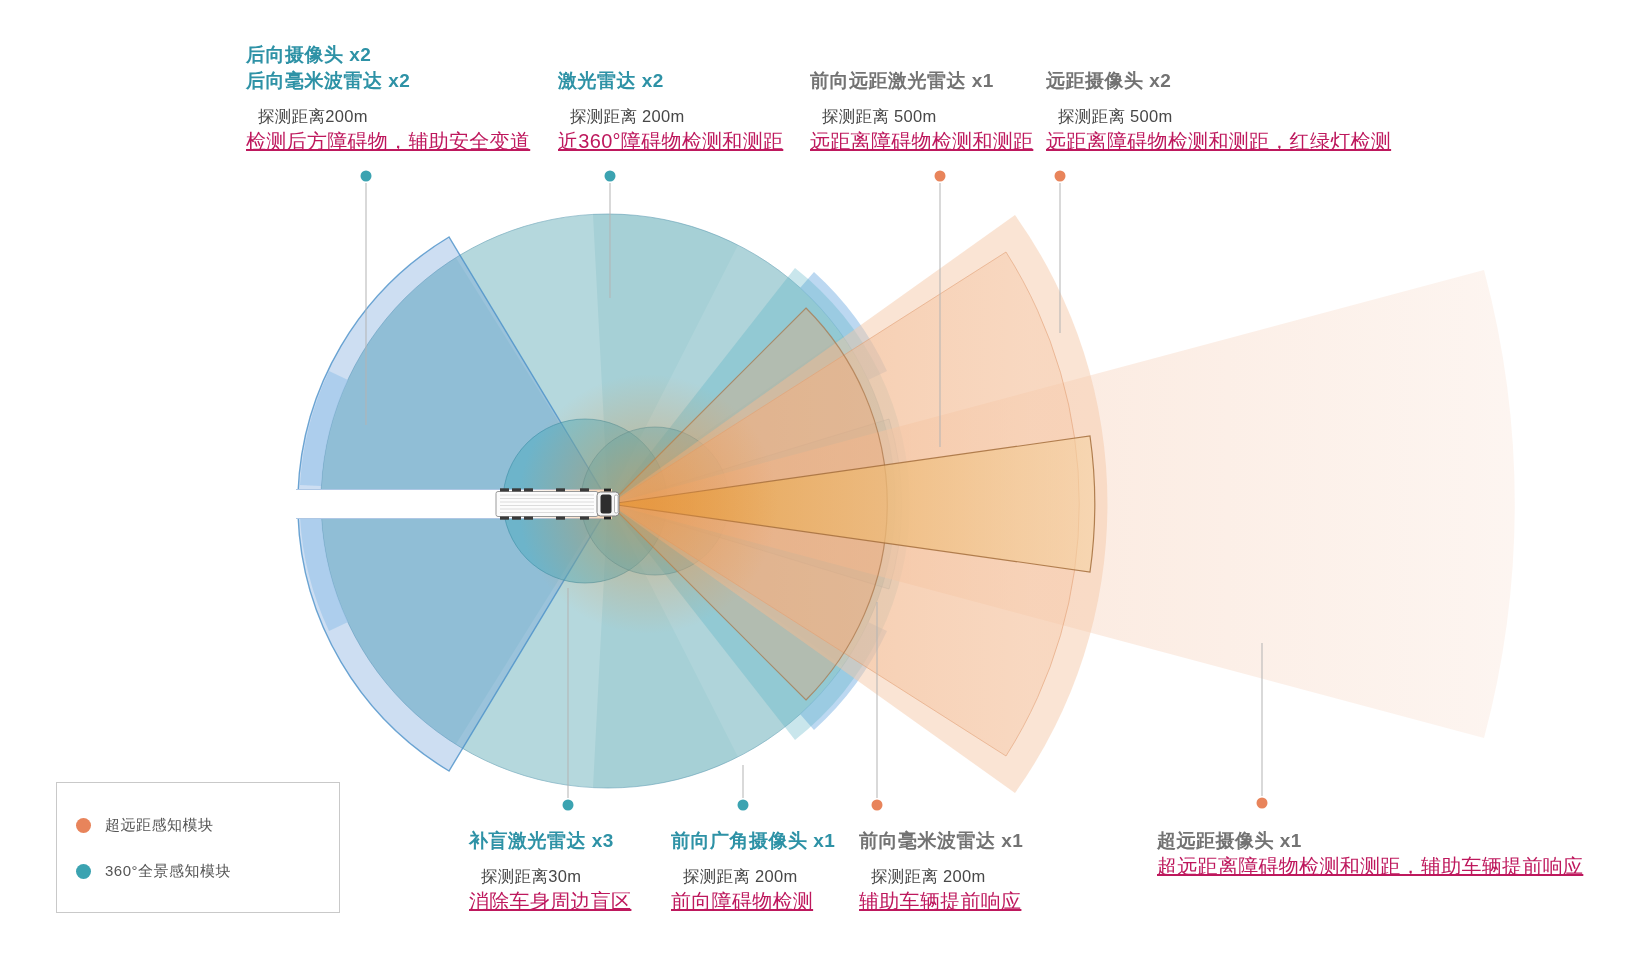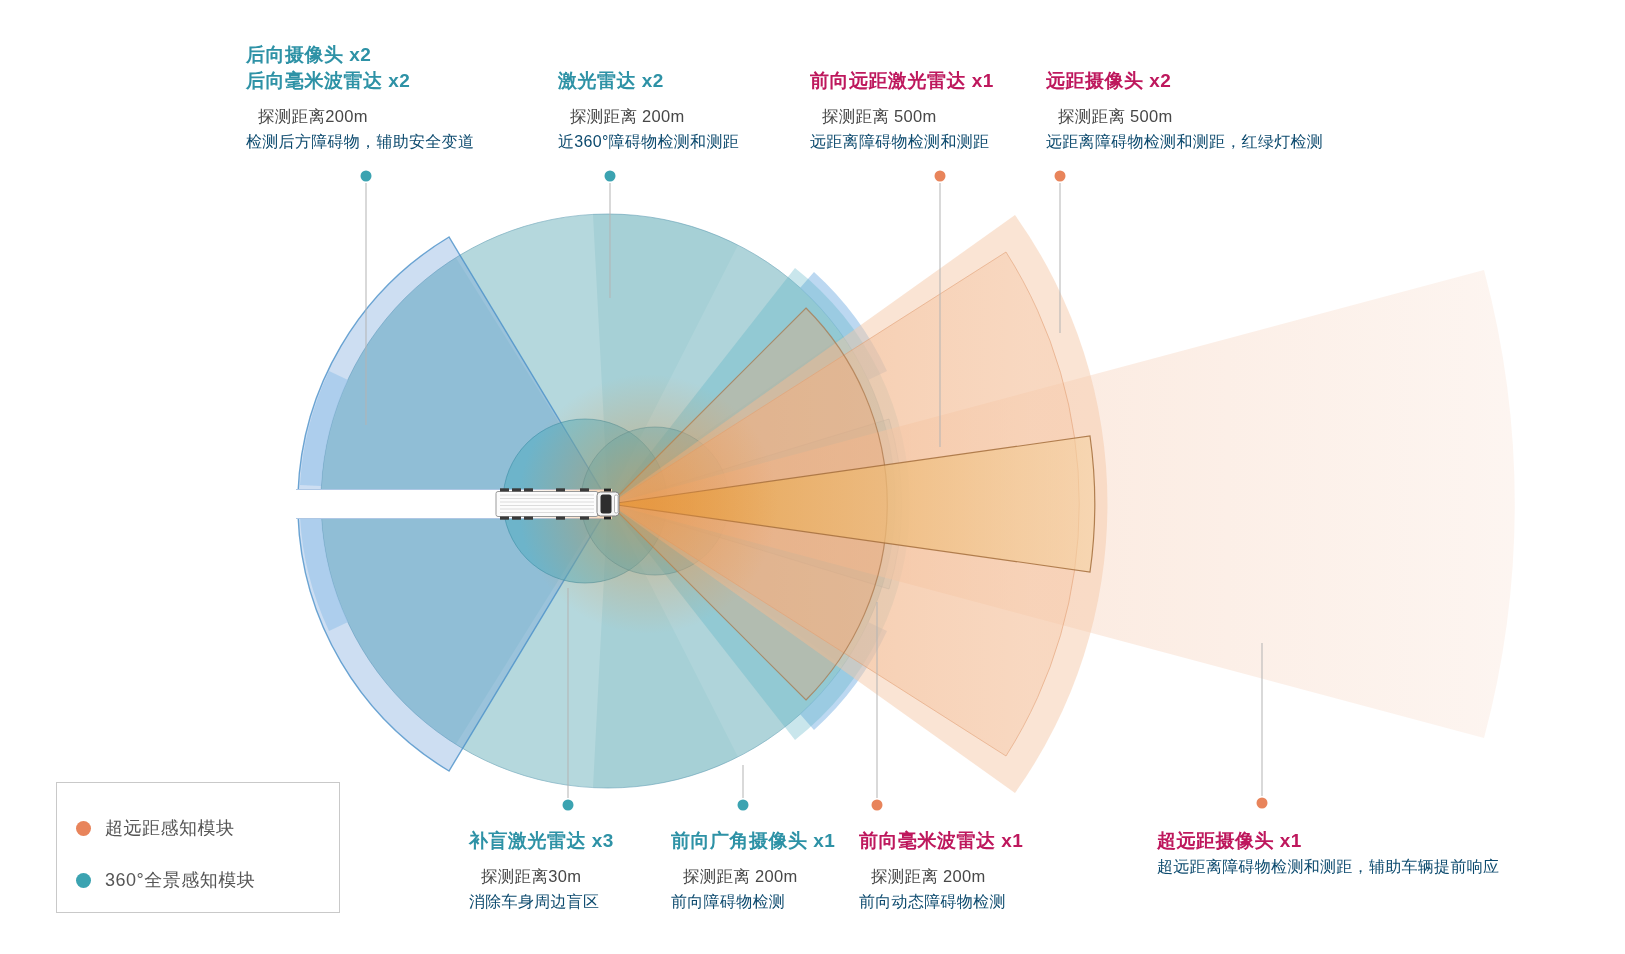--- a/index.html
+++ b/index.html
@@ -2,37 +2,37 @@
 <html><head>
 <meta charset="utf-8">
 <style>
   html,body{margin:0;padding:0;background:#ffffff;}
   body{font-family:"Liberation Sans","DejaVu Sans",sans-serif;}
   #stage{position:relative;width:1625px;height:954px;background:#fff;overflow:hidden;border-radius:7px;}
   #diagram{position:absolute;left:0;top:0;}
   .label-block{position:absolute;white-space:nowrap;}
   .label-block .hl{font-size:19px;font-weight:700;line-height:26px;letter-spacing:0.5px;}
   .label-block.teal .hl{color:#2E92A6;}
-  .label-block.orange .hl{color:#be185d;}
+  .label-block.orange .hl{color:#737373;}
   .label-block .range{font-size:16.5px;line-height:25px;color:#474747;margin-top:10px;letter-spacing:0.3px;margin-left:12px;}
-  .label-block .desc{font-size:16px;line-height:25px;color:#0c4a6e;letter-spacing:0.3px;}
+  .label-block .desc{font-size:20px;line-height:25px;color:#be185d;letter-spacing:0.3px;text-decoration:underline;}
   .b1{left:246px;top:42px;}
   .b2{left:558px;top:68px;}
   .b3{left:810px;top:68px;}
   .b4{left:1046px;top:68px;}
   .b5{left:469px;top:828px;}
   .b6{left:671px;top:828px;}
   .b7{left:859px;top:828px;}
   .b8{left:1157px;top:828px;}
   #legend{position:absolute;left:56px;top:782px;width:284px;height:131px;border:1px solid #c9c9c9;background:#fff;box-sizing:border-box;}
   .legend-item{position:absolute;left:76px;display:flex;align-items:center;}
   .legend-item .dot{width:15px;height:15px;border-radius:50%;margin-right:14px;flex:0 0 auto;}
   .legend-item.li1{top:816px;}
-  .legend-item.li2{top:862px;margin-top:6px;}
-  .legend-item .ltext{font-size:18px;color:#555;letter-spacing:0.5px;}
+  .legend-item.li2{top:862px;}
+  .legend-item .ltext{font-size:15px;color:#555;letter-spacing:0.5px;}
   .dot-orange{background:#E8845B;}
   .dot-teal{background:#3BA3B1;}
 </style>
 </head>
 <body>
 
 <div id="stage">
 
   <svg id="diagram" width="1625" height="954" viewBox="0 0 1625 954">
     <defs>
@@ -185,21 +185,21 @@
 
   <div class="label-block teal b6">
     <div class="hl">前向广角摄像头 x1</div>
     <div class="range">探测距离 200m</div>
     <div class="desc">前向障碍物检测</div>
   </div>
 
   <div class="label-block orange b7">
     <div class="hl">前向毫米波雷达 x1</div>
     <div class="range">探测距离 200m</div>
-    <div class="desc">前向动态障碍物检测</div>
+    <div class="desc">辅助车辆提前响应</div>
   </div>
 
   <div class="label-block orange b8">
     <div class="hl">超远距摄像头 x1</div>
     <div class="desc">超远距离障碍物检测和测距，辅助车辆提前响应</div>
   </div>
 
   <div id="legend"></div>
   <div class="legend-item li1">
     <span class="dot dot-orange"></span>

